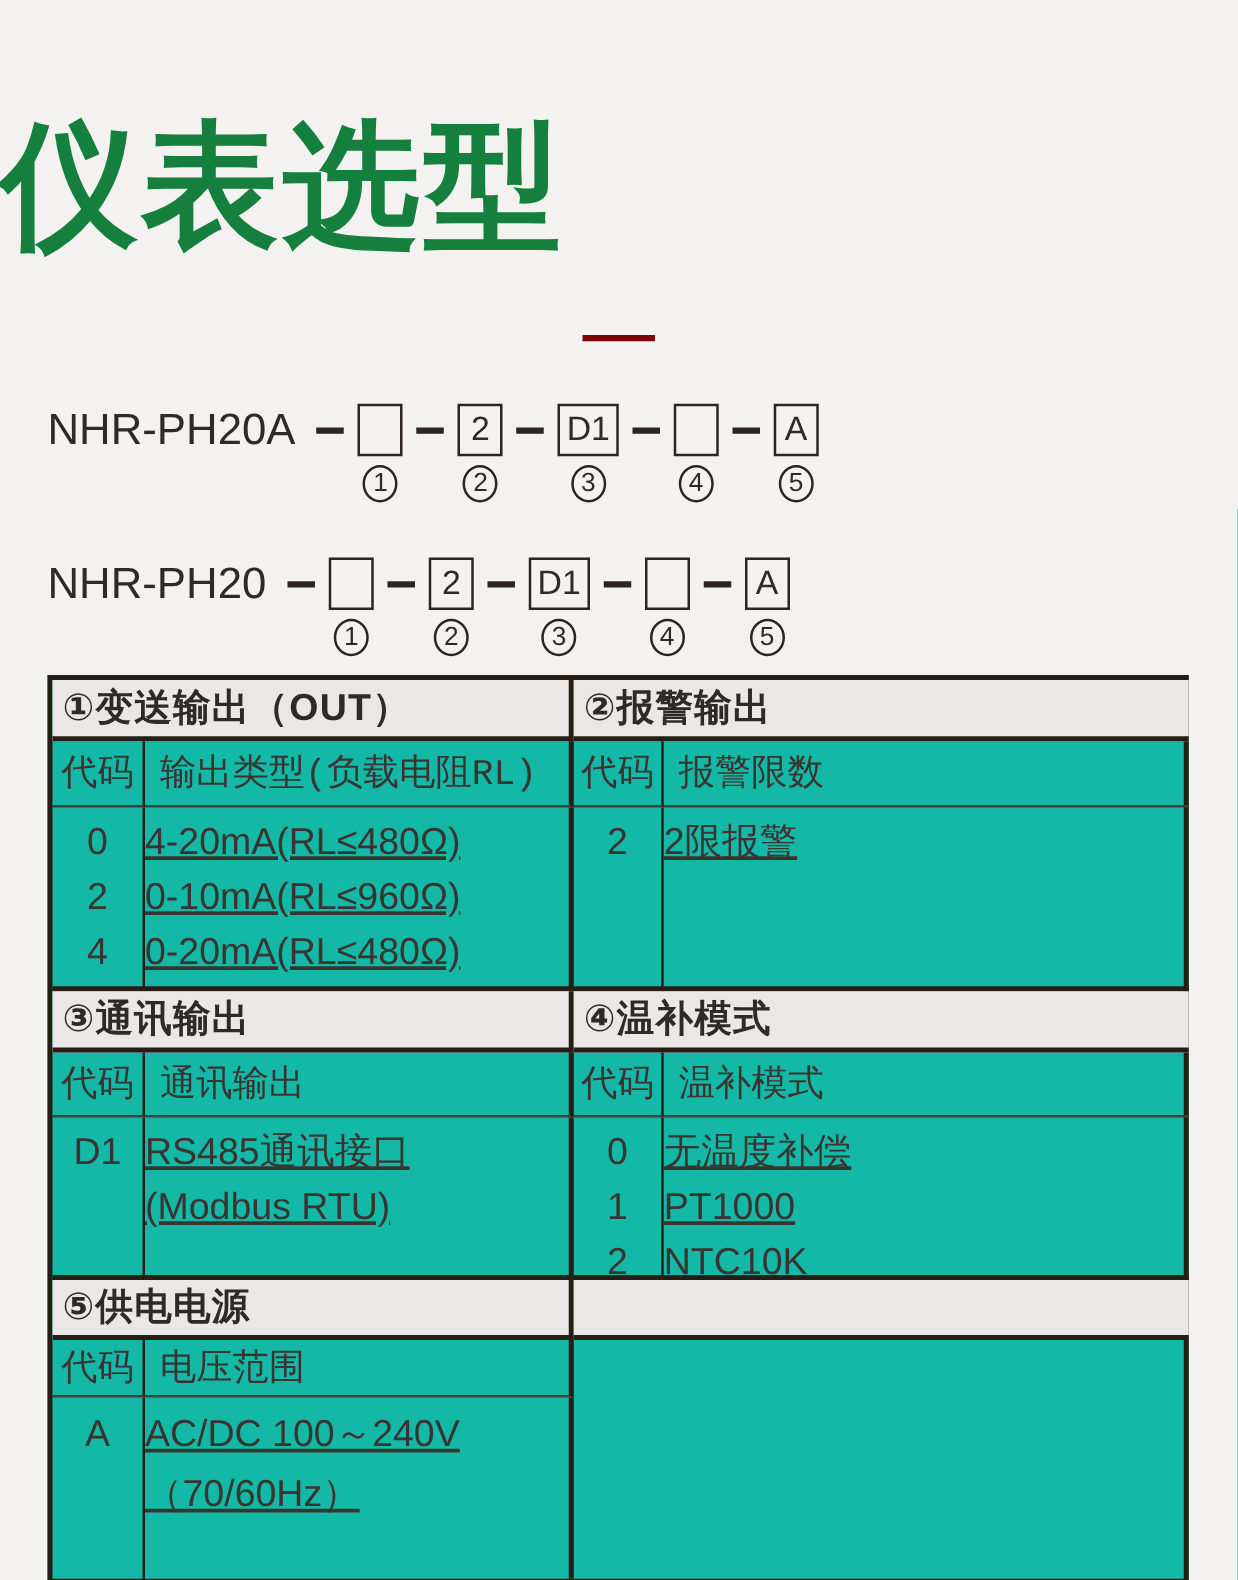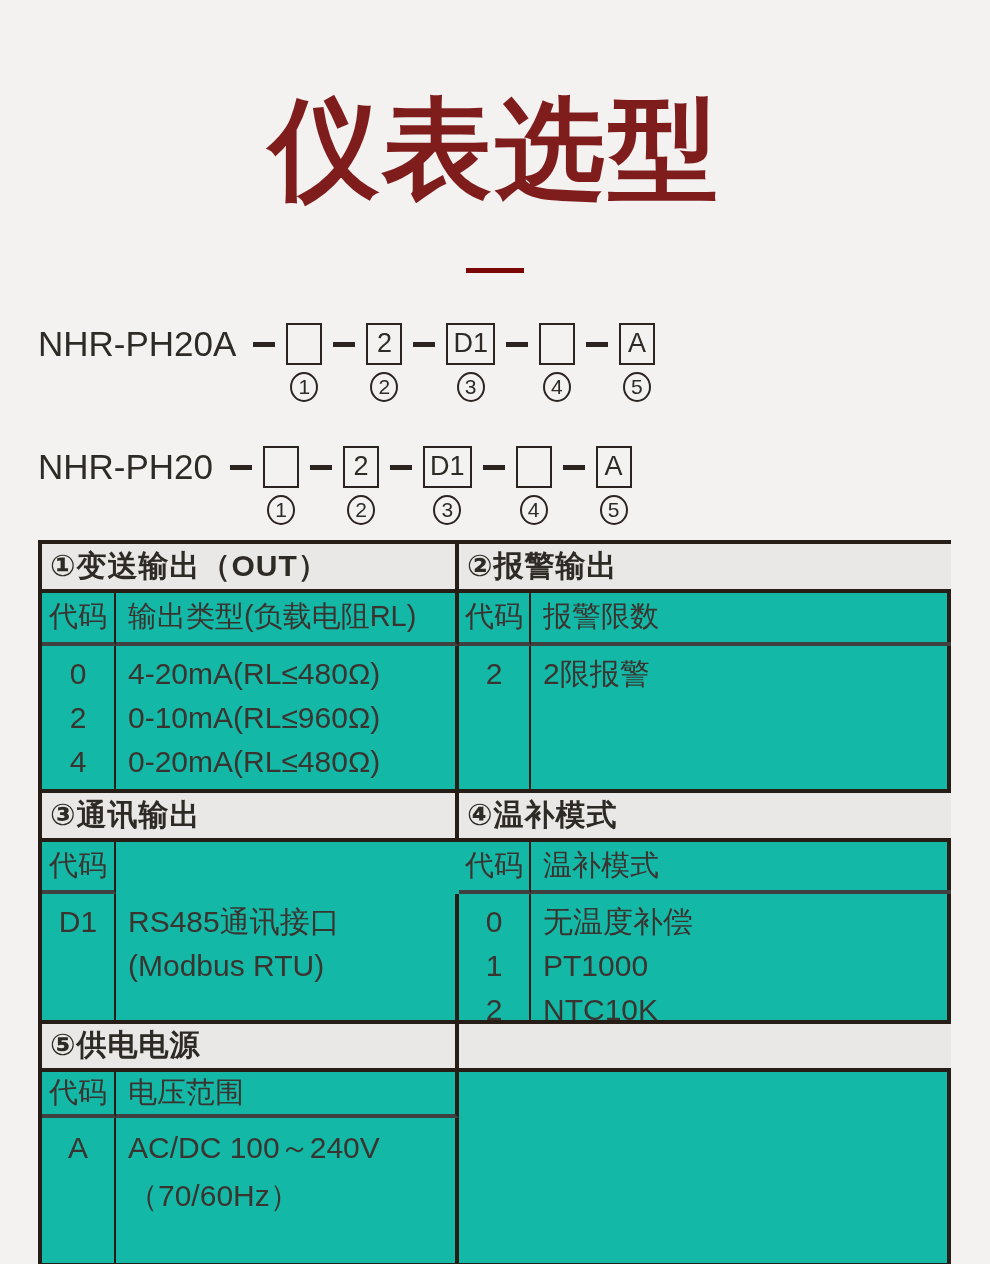--- a/index.html
+++ b/index.html
@@ -8,26 +8,25 @@
     background:#f4f2f1;
     font-family:"Liberation Sans","DejaVu Sans",sans-serif;
     color:#36302c;
     overflow:hidden;
   }
   .page{width:990px;height:1264px;position:relative;}
 
   
   .title{
     margin-top:84px;
-    text-align:center;
     font-size:110px;
     line-height:1.18;
     font-weight:800;
     letter-spacing:3px;
-    color:#7f1d1d;
+    color:#15803d;
   }
   .title-divider{
     width:58px;height:5px;
     background:#7b0606;
     margin:54px auto 0 auto;
   }
 
   
   .models{margin:50px 0 0 38px;}
   .model-row{display:flex;align-items:flex-start;margin-bottom:15px;margin-top:44px;}
@@ -70,21 +69,21 @@
     box-sizing:border-box;
     margin:14px 0 0 38px;
     width:913px;height:727px;
     border:4px solid #261d17;
     display:grid;
     grid-template-columns:74px 343px 72px 420px;
     grid-template-rows:49px 53px 147px 49px 52px 130px 48px 46px 1fr;
     background:#14b8a6;
   }
   .cell{box-sizing:border-box;overflow:hidden;}
-  .bb2{border-bottom:4px solid #404040;}
+  .bb2{border-bottom:2px solid #404040;font-family:Liberation Mono, monospace;}
   .bb4{border-bottom:4px solid #261d17;}
   .br2{border-right:2px solid #261d17;}
   .br4{border-right:4px solid #261d17;}
 
   .sec-hdr{
     background:#eae8e6;
     display:flex;align-items:center;
     font-size:30px;font-weight:700;color:#2e2a26;
     padding-left:8px;
     letter-spacing:1px;
@@ -94,21 +93,21 @@
     font-size:29px;color:#3a3430;
   }
   .col-hdr.code{justify-content:center;padding:0;}
   .col-hdr.desc{padding-left:12px;}
   .body-cell{
     font-size:30px;color:#3a3430;
     padding-top:6px;
   }
   .body-cell .ln{line-height:44px;white-space:nowrap;}
   .code-col{text-align:center;}
-  .desc-col{padding-left:12px;}
+  .desc-col{text-decoration:underline;}
   .r9 .ln{line-height:48px;}
   .empty-gray{background:#eae8e6;}
 </style>
 </head>
 <body>
 
 <div class="page">
 
   <div class="title">仪表选型</div>
   <div class="title-divider"></div>
@@ -198,20 +197,21 @@
       <div class="ln">2</div>
     </div>
     <div class="cell body-cell desc-col bb4" style="grid-column:4;grid-row:3;">
       <div class="ln">2限报警</div>
     </div>
 
     <div class="cell sec-hdr bb4 br4" style="grid-column:1/3;grid-row:4;">③通讯输出</div>
     <div class="cell sec-hdr bb4" style="grid-column:3/5;grid-row:4;">④温补模式</div>
 
     <div class="cell col-hdr code bb2 br2" style="grid-column:1;grid-row:5;">代码</div>
+    <div class="cell col-hdr desc bb2 br4" style="grid-column:2;grid-row:5;">通讯输出</div>
     <div class="cell col-hdr code bb2 br2" style="grid-column:3;grid-row:5;">代码</div>
     <div class="cell col-hdr desc bb2" style="grid-column:4;grid-row:5;">温补模式</div>
 
     <div class="cell body-cell code-col bb4 br2" style="grid-column:1;grid-row:6;">
       <div class="ln">D1</div>
     </div>
     <div class="cell body-cell desc-col bb4 br4" style="grid-column:2;grid-row:6;">
       <div class="ln">RS485通讯接口</div>
       <div class="ln">(Modbus RTU)</div>
     </div>

